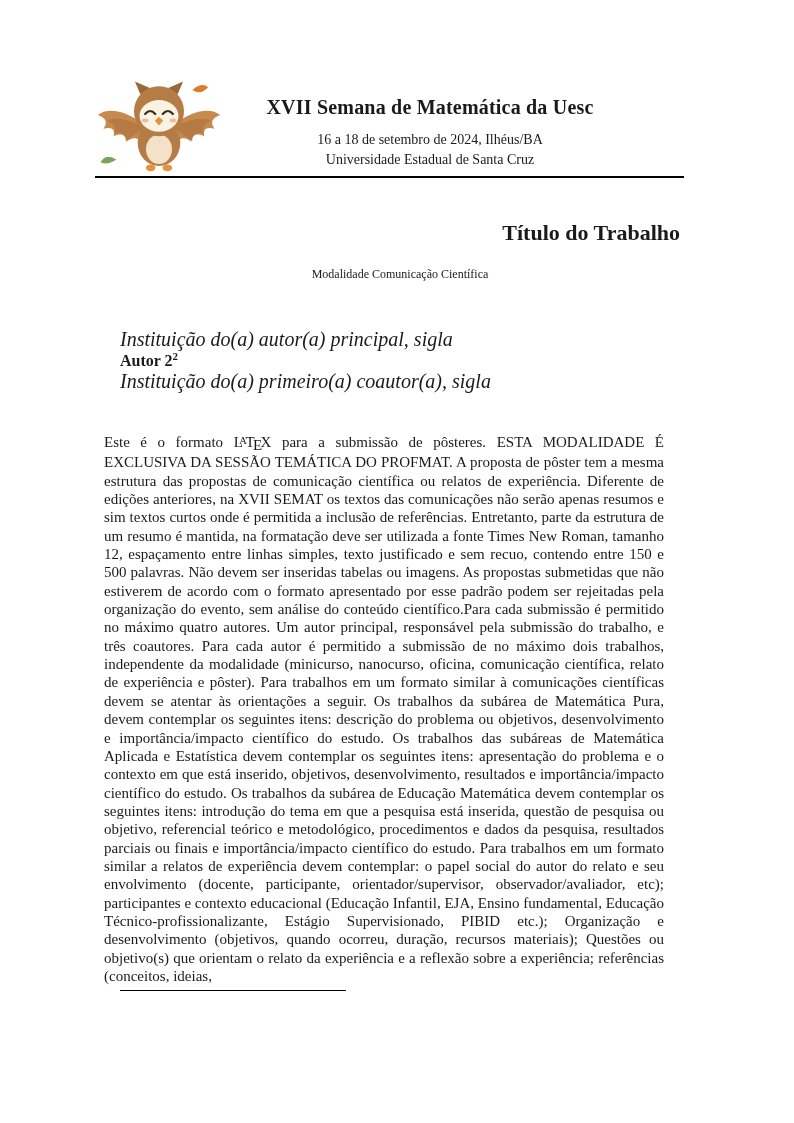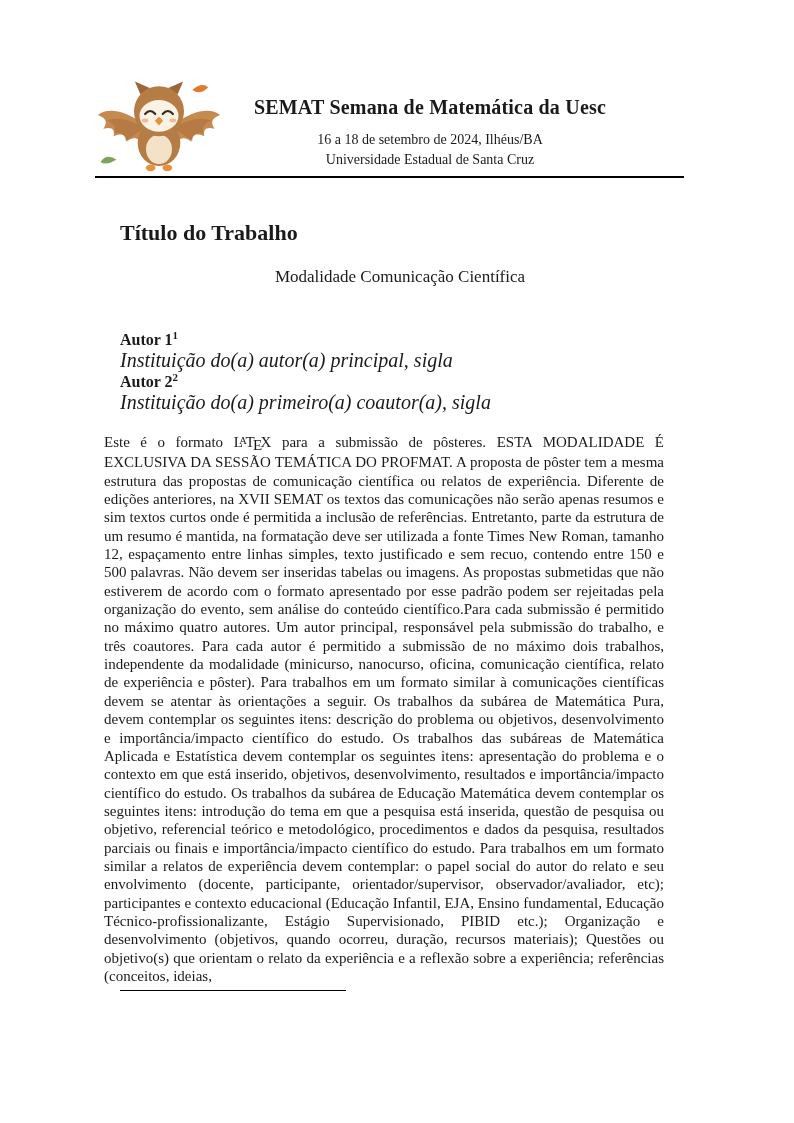--- a/index.html
+++ b/index.html
@@ -16,22 +16,22 @@
   }
 
   
   .logo { position: absolute; top: 76px; left: 92px; width: 134px; height: 102px; }
   .header-text { position: absolute; top: 96px; left: 170px; width: 520px; text-align: center; }
   .event-title { font-size: 20px; font-weight: 700; letter-spacing: 0.2px; margin-bottom: 11px; }
   .event-sub { font-size: 14px; line-height: 20px; }
   .header-rule { position: absolute; top: 176px; left: 95px; width: 589px; height: 2px; background: #000; }
 
   
-  .doc-title { position: absolute; top: 220px; left: 120px; width: 560px; text-align: left; font-size: 22px; font-weight: 700; }
-  .doc-subtitle { position: absolute; top: 267px; left: 120px; width: 560px; text-align: center; font-size: 17px; }
+  .doc-title { position: absolute; top: 220px; left: 120px; width: 560px; text-align: right; font-size: 22px; font-weight: 700; }
+  .doc-subtitle { position: absolute; top: 267px; left: 120px; width: 560px; text-align: center; font-size: 12px; }
 
   
   .authors { position: absolute; top: 329px; left: 120px; width: 560px; }
   .author-name { font-size: 16px; font-weight: 700; line-height: 21px; }
   .author-aff { font-style: italic; font-size: 20px; line-height: 21px; }
   .sup { font-size: 0.68em; vertical-align: super; line-height: 0; }
 
   
   .body-par {
     position: absolute; top: 433px; left: 104px; width: 560px;
@@ -81,32 +81,31 @@
       <ellipse cx="85" cy="48" rx="3.6" ry="2.1" fill="#f2b8a0"></ellipse>
 
       <path d="M70 44 l-4.5 4.2 l4.5 5.2 l4.5 -5.2 Z" fill="#e8913c"></path>
 
       <ellipse cx="61" cy="99" rx="5.2" ry="3.6" fill="#e8913c"></ellipse>
       <ellipse cx="79" cy="99" rx="5.2" ry="3.6" fill="#e8913c"></ellipse>
     </svg>
   </div>
 
   <div class="header-text">
-    <div class="event-title">SEMAT Semana de Matemática da Uesc</div>
+    <div class="event-title">XVII Semana de Matemática da Uesc</div>
     <div class="event-sub">16 a 18 de setembro de 2024, Ilhéus/BA</div>
     <div class="event-sub">Universidade Estadual de Santa Cruz</div>
   </div>
 
   <div class="header-rule"></div>
 
   <div class="doc-title">Título do Trabalho</div>
   <div class="doc-subtitle">Modalidade Comunicação Científica</div>
 
   <div class="authors">
-    <div class="author-name"><span>Autor 1</span><sup class="sup">1</sup></div>
     <div class="author-aff">Instituição do(a) autor(a) principal, sigla</div>
     <div class="author-name"><span>Autor 2</span><sup class="sup">2</sup></div>
     <div class="author-aff">Instituição do(a) primeiro(a) coautor(a), sigla</div>
   </div>
 
   <p class="body-par"><span>Este é o formato </span><span class="latex"><span>L</span><span class="lx-a">A</span><span>T</span><span class="lx-e">E</span><span>X</span></span><span> para a submissão de pôsteres. ESTA MODALIDADE É EXCLUSIVA DA SESSÃO TEMÁTICA DO PROFMAT. A proposta de pôster tem a mesma estrutura das propostas de comunicação científica ou relatos de experiência. Diferente de edições anteriores, na XVII SEMAT os textos das comunicações não serão apenas resumos e sim textos curtos onde é permitida a inclusão de referências. Entretanto, parte da estrutura de um resumo é mantida, na formatação deve ser utilizada a fonte Times New Roman, tamanho 12, espaçamento entre linhas simples, texto justificado e sem recuo, contendo entre 150 e 500 palavras. Não devem ser inseridas tabelas ou imagens. As propostas submetidas que não estiverem de acordo com o formato apresentado por esse padrão podem ser rejeitadas pela organização do evento, sem análise do conteúdo científico.Para cada submissão é permitido no máximo quatro autores. Um autor principal, responsável pela submissão do trabalho, e três coautores. Para cada autor é permitido a submissão de no máximo dois trabalhos, independente da modalidade (minicurso, nanocurso, oficina, comunicação científica, relato de experiência e pôster). Para trabalhos em um formato similar à comunicações científicas devem se atentar às orientações a seguir. Os trabalhos da subárea de Matemática Pura, devem contemplar os seguintes itens: descrição do problema ou objetivos, desenvolvimento e importância/impacto científico do estudo. Os trabalhos das subáreas de Matemática Aplicada e Estatística devem contemplar os seguintes itens: apresentação do problema e o contexto em que está inserido, objetivos, desenvolvimento, resultados e importância/impacto científico do estudo. Os trabalhos da subárea de Educação Matemática devem contemplar os seguintes itens: introdução do tema em que a pesquisa está inserida, questão de pesquisa ou objetivo, referencial teórico e metodológico, procedimentos e dados da pesquisa, resultados parciais ou finais e importância/impacto científico do estudo. Para trabalhos em um formato similar a relatos de experiência devem contemplar: o papel social do autor do relato e seu envolvimento (docente, participante, orientador/supervisor, observador/avaliador, etc); participantes e contexto educacional (Educação Infantil, EJA, Ensino fundamental, Educação Técnico-profissionalizante, Estágio Supervisionado, PIBID etc.); Organização e desenvolvimento (objetivos, quando ocorreu, duração, recursos materiais); Questões ou objetivo(s) que orientam o relato da experiência e a reflexão sobre a experiência; referências (conceitos, ideias,</span></p>
 
   <div class="footnote-rule"></div>
 
 </div>

